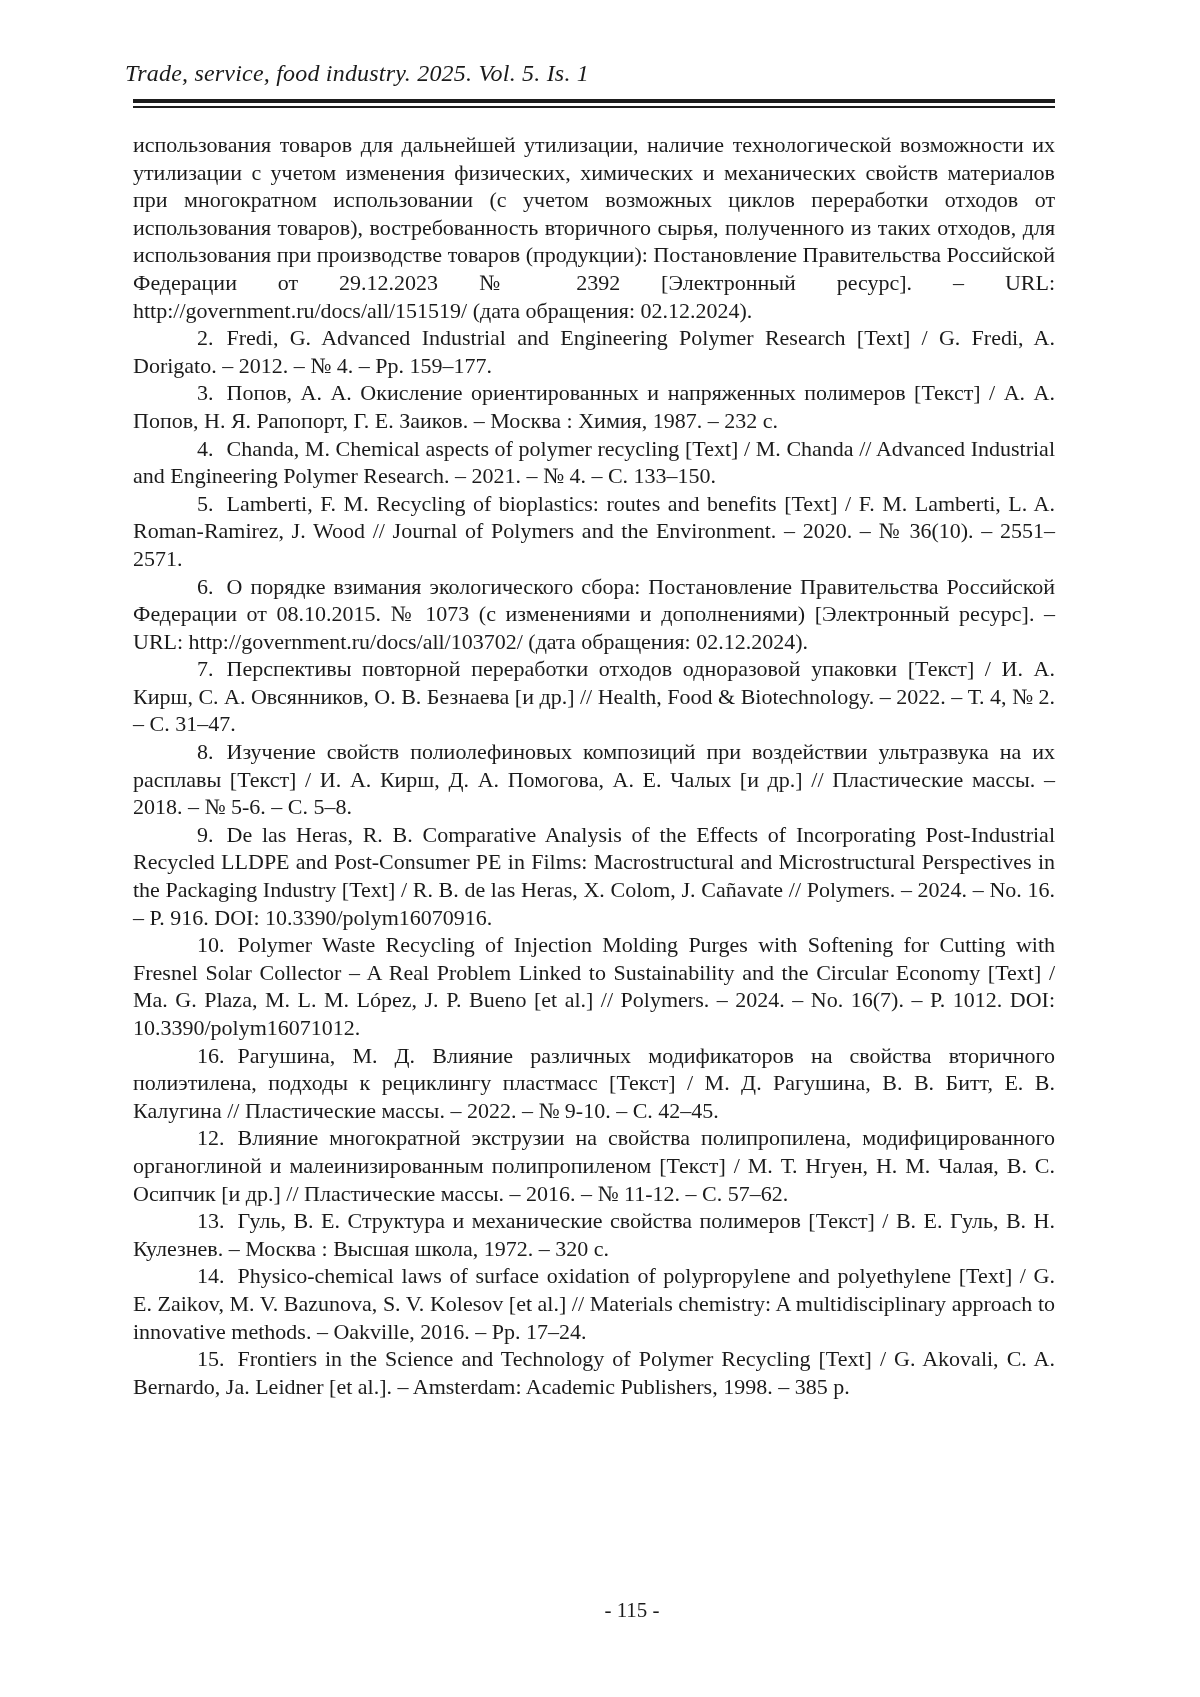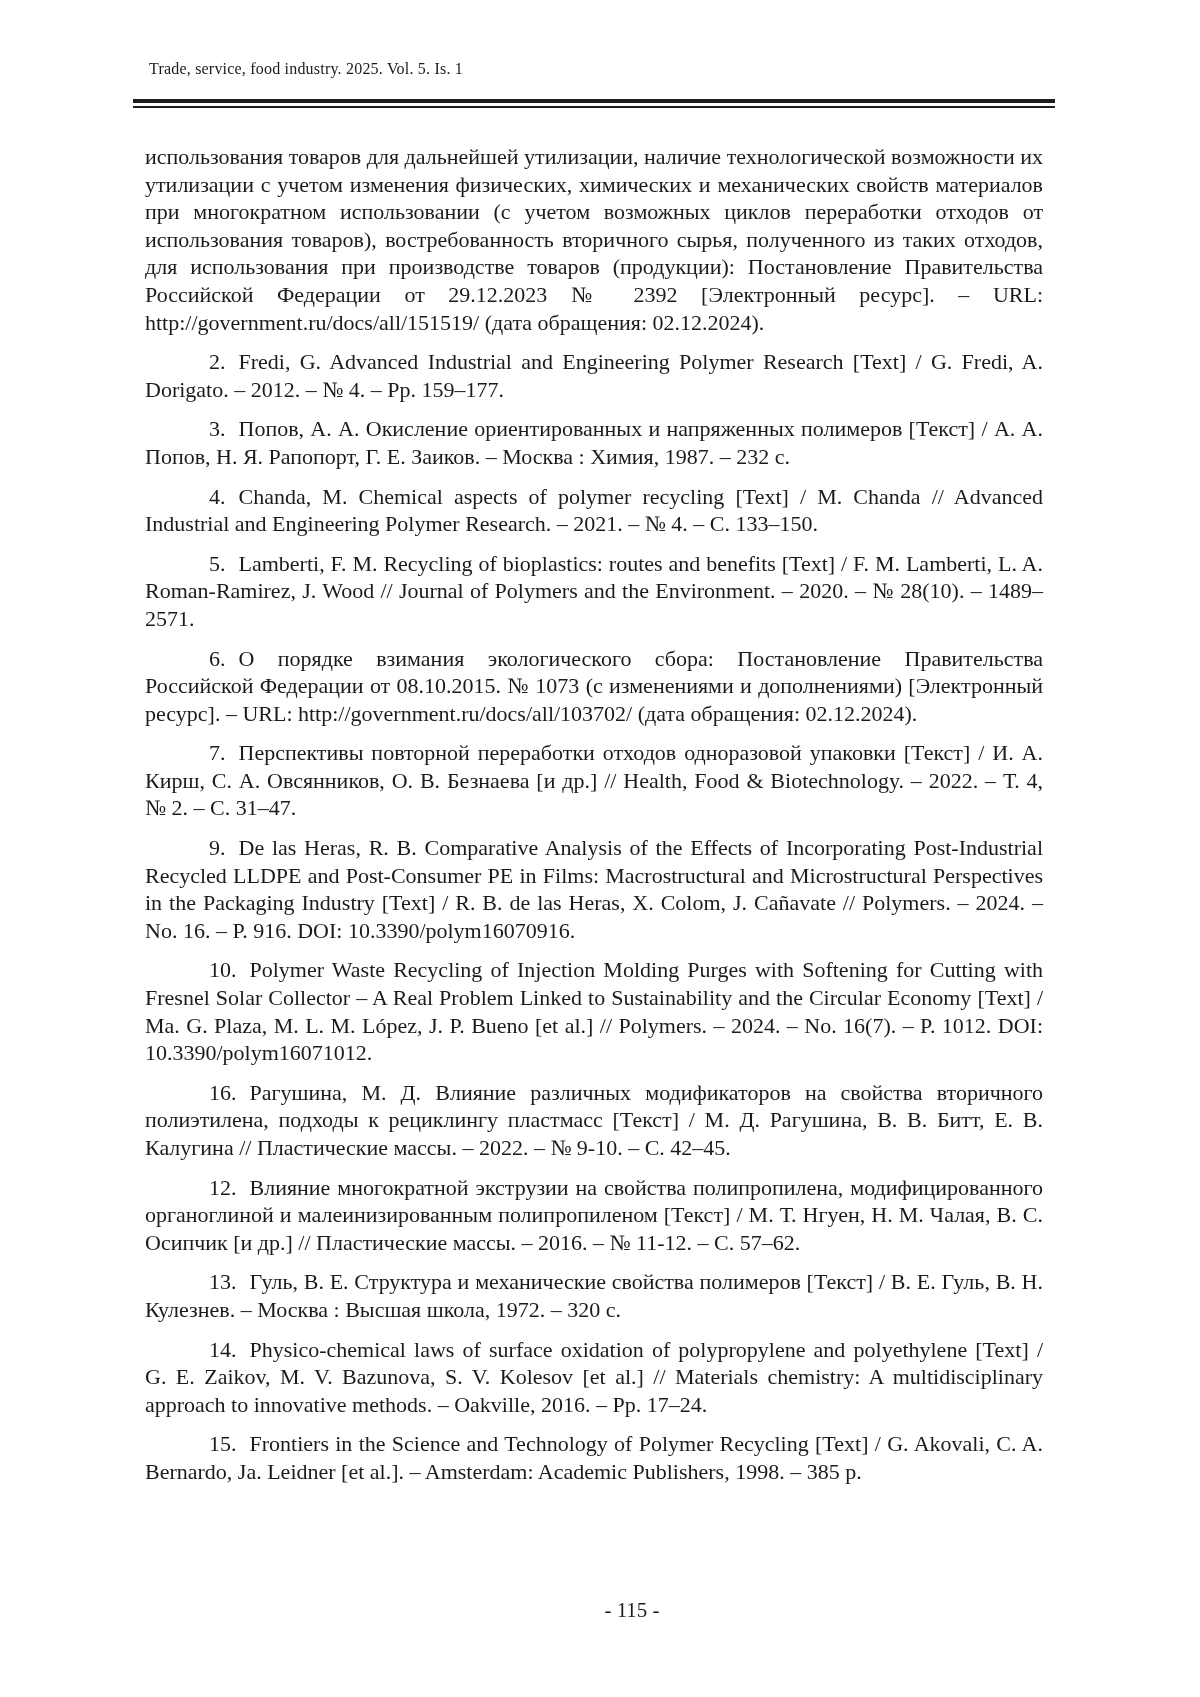--- a/index.html
+++ b/index.html
@@ -12,24 +12,25 @@
   }
   .page {
     position: relative;
     width: 1200px;
     height: 1697px;
     overflow: hidden;
     background: #ffffff;
   }
   .running-head {
     position: absolute;
-    left: 149px;
+    left: 125px;
     top: 60px;
     width: 922px;
-    font-size: 16px;
+    font-style: italic;
+    font-size: 24px;
     letter-spacing: 0.2px;
     white-space: nowrap;
   }
   .head-rule {
     position: absolute;
     left: 133px;
     top: 99px;
     width: 922px;
     height: 3px;
     border-top: 4px solid #1d1d1d;
@@ -38,21 +39,21 @@
   .body-text {
     position: absolute;
     left: 133px;
     top: 131px;
     width: 922px;
     font-size: 22px;
     line-height: 27.6px;
     text-align: justify;
   }
   .body-text p {
-    margin: 12px;
+    margin: 0;
     padding: 0;
   }
   p.ref.indent { text-indent: 64px; }
   p.ref.no-indent { text-indent: 0; }
   .ref-num { padding-right: 13px; }
   .page-footer {
     position: absolute;
     left: 0;
     top: 1598px;
     width: 1200px;
@@ -72,26 +73,27 @@
   <div class="body-text">
 
     <p class="ref no-indent"><span>использования товаров для дальнейшей утилизации, наличие технологической возможности их утилизации с учетом изменения физических, химических и механических свойств материалов при многократном использовании (с учетом возможных циклов переработки отходов от использования товаров), востребованность вторичного сырья, полученного из таких отходов, для использования при производстве товаров (продукции): Постановление Правительства Российской Федерации от 29.12.2023 № 2392 [Электронный ресурс]. – URL: http://government.ru/docs/all/151519/ (дата обращения: 02.12.2024).</span></p>
 
     <p class="ref indent"><span class="ref-num">2.</span><span>Fredi, G. Advanced Industrial and Engineering Polymer Research [Text] / G. Fredi, A. Dorigato. – 2012. – № 4. – Pp. 159–177.</span></p>
 
     <p class="ref indent"><span class="ref-num">3.</span><span>Попов, А. А. Окисление ориентированных и напряженных полимеров [Текст] / А. А. Попов, Н. Я. Рапопорт, Г. Е. Заиков. – Москва : Химия, 1987. – 232 с.</span></p>
 
     <p class="ref indent"><span class="ref-num">4.</span><span>Chanda, M. Chemical aspects of polymer recycling [Text] / M. Chanda // Advanced Industrial and Engineering Polymer Research. – 2021. – № 4. – С. 133–150.</span></p>
 
-    <p class="ref indent"><span class="ref-num">5.</span><span>Lamberti, F. M. Recycling of bioplastics: routes and benefits [Text] / F. M. Lamberti, L. A. Roman-Ramirez, J. Wood // Journal of Polymers and the Environment. – 2020. – № 28(10). – 1489–2571.</span></p>
+    <p class="ref indent"><span class="ref-num">5.</span><span>Lamberti, F. M. Recycling of bioplastics: routes and benefits [Text] / F. M. Lamberti, L. A. Roman-Ramirez, J. Wood // Journal of Polymers and the Environment. – 2020. – № 36(10). – 2551–2571.</span></p>
 
     <p class="ref indent"><span class="ref-num">6.</span><span>О порядке взимания экологического сбора: Постановление Правительства Российской Федерации от 08.10.2015. № 1073 (с изменениями и дополнениями) [Электронный ресурс]. – URL: http://government.ru/docs/all/103702/ (дата обращения: 02.12.2024).</span></p>
 
     <p class="ref indent"><span class="ref-num">7.</span><span>Перспективы повторной переработки отходов одноразовой упаковки [Текст] / И. А. Кирш, С. А. Овсянников, О. В. Безнаева [и др.] // Health, Food &amp; Biotechnology. – 2022. – Т. 4, № 2. – С. 31–47.</span></p>
 
+    <p class="ref indent"><span class="ref-num">8.</span><span>Изучение свойств полиолефиновых композиций при воздействии ультразвука на их расплавы [Текст] / И. А. Кирш, Д. А. Помогова, А. Е. Чалых [и др.] // Пластические массы. – 2018. – № 5-6. – С. 5–8.</span></p>
 
     <p class="ref indent"><span class="ref-num">9.</span><span>De las Heras, R. B. Comparative Analysis of the Effects of Incorporating Post-Industrial Recycled LLDPE and Post-Consumer PE in Films: Macrostructural and Microstructural Perspectives in the Packaging Industry [Text] / R. B. de las Heras, X. Colom, J. Cañavate // Polymers. – 2024. – No. 16. – P. 916. DOI: 10.3390/polym16070916.</span></p>
 
     <p class="ref indent"><span class="ref-num">10.</span><span>Polymer Waste Recycling of Injection Molding Purges with Softening for Cutting with Fresnel Solar Collector – A Real Problem Linked to Sustainability and the Circular Economy [Text] / Ma. G. Plaza, M. L. M. López, J. P. Bueno [et al.] // Polymers. – 2024. – No. 16(7). – P. 1012. DOI: 10.3390/polym16071012.</span></p>
 
     <p class="ref indent"><span class="ref-num">16.</span><span>Рагушина, М. Д. Влияние различных модификаторов на свойства вторичного полиэтилена, подходы к рециклингу пластмасс [Текст] / М. Д. Рагушина, В. В. Битт, Е. В. Калугина // Пластические массы. – 2022. – № 9-10. – С. 42–45.</span></p>
 
     <p class="ref indent"><span class="ref-num">12.</span><span>Влияние многократной экструзии на свойства полипропилена, модифицированного органоглиной и малеинизированным полипропиленом [Текст] / М. Т. Нгуен, Н. М. Чалая, В. С. Осипчик [и др.] // Пластические массы. – 2016. – № 11-12. – С. 57–62.</span></p>
 
     <p class="ref indent"><span class="ref-num">13.</span><span>Гуль, В. Е. Структура и механические свойства полимеров [Текст] / В. Е. Гуль, В. Н. Кулезнев. – Москва : Высшая школа, 1972. – 320 с.</span></p>

